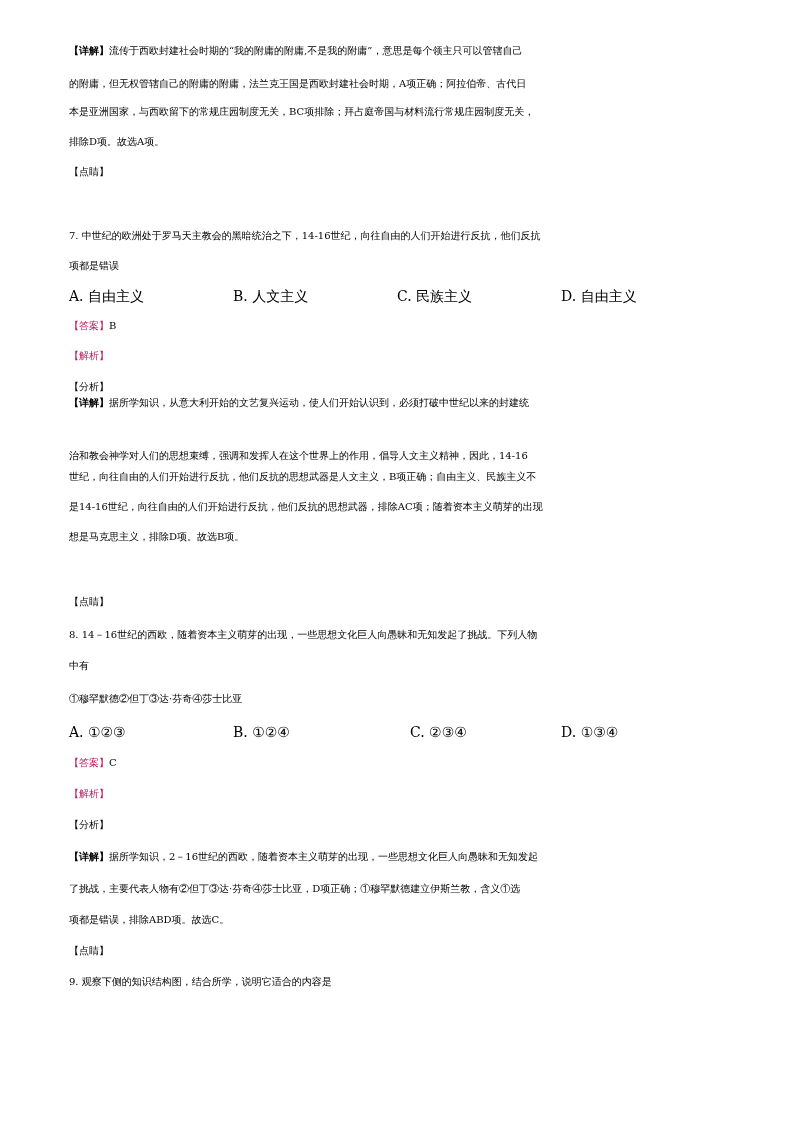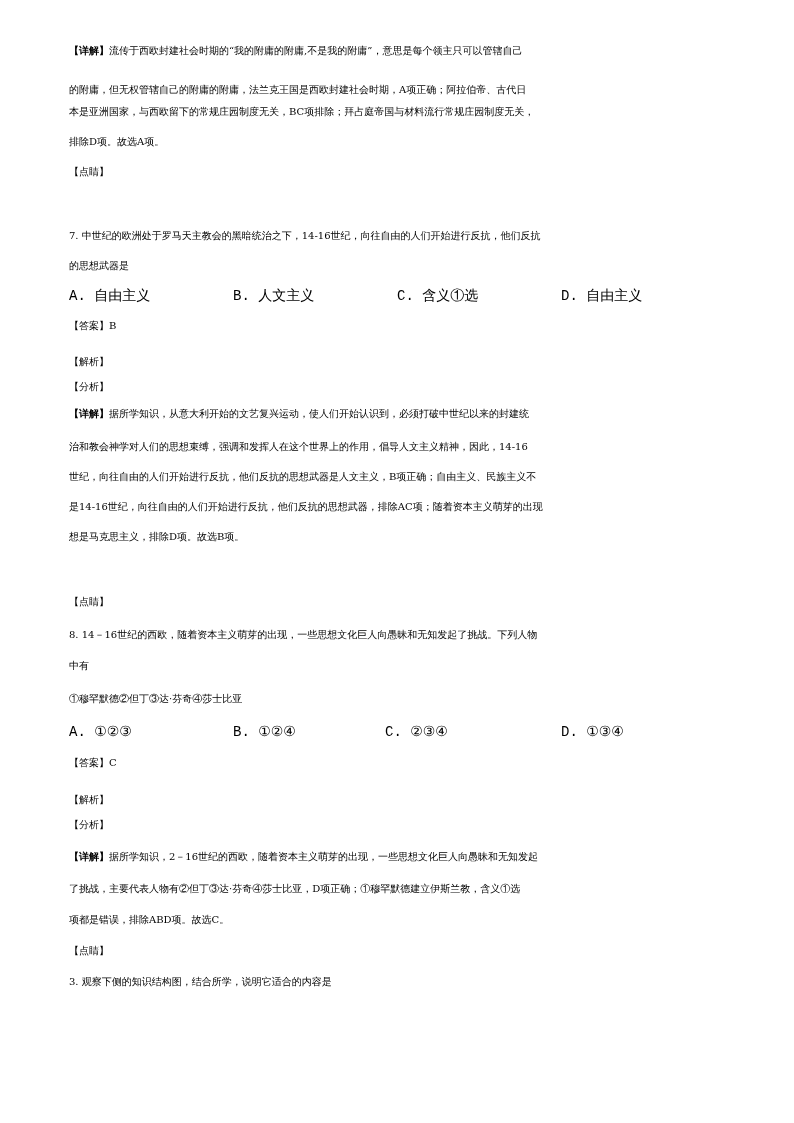--- a/index.html
+++ b/index.html
@@ -1,58 +1,58 @@
 <!DOCTYPE html>
 <html><head>
 <meta charset="utf-8">
 <style>
   html, body { margin: 0; padding: 0; background: #ffffff; }
   body { width: 794px; height: 1123px; position: relative; overflow: hidden;
          font-family: "DejaVu Serif", "Liberation Serif", serif; color: #000; }
   .page { position: absolute; left: 69px; top: 0; width: 662px; }
   .line { position: absolute; left: 0; white-space: nowrap; font-size: 10px; line-height: 20px; }
-  .blue { color: #000000; margin-top: 6px; }
-  .opt { position: absolute; white-space: nowrap; font-size: 14px; line-height: 20px; font-family: Liberation Mono, monospace; }
+  .blue { color: #be185d; }
+  .opt { position: absolute; white-space: nowrap; font-size: 14px; line-height: 20px; }
 </style>
 </head>
 <body>
 
 <div class="page">
 
   <div class="line" style="top:41px"><b>【详解】</b><span>流传于西欧封建社会时期的“我的附庸的附庸,不是我的附庸”，意思是每个领主只可以管辖自己</span></div>
-  <div class="line" style="top:80px">的附庸，但无权管辖自己的附庸的附庸，法兰克王国是西欧封建社会时期，A项正确；阿拉伯帝、古代日</div>
+  <div class="line" style="top:74px">的附庸，但无权管辖自己的附庸的附庸，法兰克王国是西欧封建社会时期，A项正确；阿拉伯帝、古代日</div>
   <div class="line" style="top:102px">本是亚洲国家，与西欧留下的常规庄园制度无关，BC项排除；拜占庭帝国与材料流行常规庄园制度无关，</div>
   <div class="line" style="top:132px">排除D项。故选A项。</div>
   <div class="line" style="top:162px">【点睛】</div>
 
   <div class="line" style="top:226px">7. 中世纪的欧洲处于罗马天主教会的黑暗统治之下，14-16世纪，向往自由的人们开始进行反抗，他们反抗</div>
-  <div class="line" style="top:256px">的思想武器是</div>
+  <div class="line" style="top:256px">项都是错误</div>
   <div class="opt" style="top:286px; left:0px">A. 自由主义</div>
   <div class="opt" style="top:286px; left:164px">B. 人文主义</div>
-  <div class="opt" style="top:286px; left:328px">C. 含义①选</div>
+  <div class="opt" style="top:286px; left:328px">C. 民族主义</div>
   <div class="opt" style="top:286px; left:492px">D. 自由主义</div>
   <div class="line" style="top:316px"><span class="blue">【答案】</span><span>B</span></div>
   <div class="line blue" style="top:346px">【解析】</div>
   <div class="line" style="top:377px">【分析】</div>
-  <div class="line" style="top:404px"><b>【详解】</b><span>据所学知识，从意大利开始的文艺复兴运动，使人们开始认识到，必须打破中世纪以来的封建统</span></div>
-  <div class="line" style="top:437px">治和教会神学对人们的思想束缚，强调和发挥人在这个世界上的作用，倡导人文主义精神，因此，14-16</div>
+  <div class="line" style="top:393px"><b>【详解】</b><span>据所学知识，从意大利开始的文艺复兴运动，使人们开始认识到，必须打破中世纪以来的封建统</span></div>
+  <div class="line" style="top:446px">治和教会神学对人们的思想束缚，强调和发挥人在这个世界上的作用，倡导人文主义精神，因此，14-16</div>
   <div class="line" style="top:467px">世纪，向往自由的人们开始进行反抗，他们反抗的思想武器是人文主义，B项正确；自由主义、民族主义不</div>
   <div class="line" style="top:497px">是14-16世纪，向往自由的人们开始进行反抗，他们反抗的思想武器，排除AC项；随着资本主义萌芽的出现</div>
   <div class="line" style="top:527px">想是马克思主义，排除D项。故选B项。</div>
   <div class="line" style="top:592px">【点睛】</div>
 
   <div class="line" style="top:625px">8. 14－16世纪的西欧，随着资本主义萌芽的出现，一些思想文化巨人向愚昧和无知发起了挑战。下列人物</div>
   <div class="line" style="top:656px">中有</div>
   <div class="line" style="top:689px">①穆罕默德②但丁③达·芬奇④莎士比亚</div>
   <div class="opt" style="top:722px; left:0px">A. ①②③</div>
   <div class="opt" style="top:722px; left:164px">B. ①②④</div>
-  <div class="opt" style="top:722px; left:316px">C. ②③④</div>
+  <div class="opt" style="top:722px; left:341px">C. ②③④</div>
   <div class="opt" style="top:722px; left:492px">D. ①③④</div>
   <div class="line" style="top:753px"><span class="blue">【答案】</span><span>C</span></div>
   <div class="line blue" style="top:784px">【解析】</div>
   <div class="line" style="top:815px">【分析】</div>
   <div class="line" style="top:847px"><b>【详解】</b><span>据所学知识，2－16世纪的西欧，随着资本主义萌芽的出现，一些思想文化巨人向愚昧和无知发起</span></div>
   <div class="line" style="top:879px">了挑战，主要代表人物有②但丁③达·芬奇④莎士比亚，D项正确；①穆罕默德建立伊斯兰教，含义①选</div>
   <div class="line" style="top:910px">项都是错误，排除ABD项。故选C。</div>
   <div class="line" style="top:941px">【点睛】</div>
 
-  <div class="line" style="top:972px">3. 观察下侧的知识结构图，结合所学，说明它适合的内容是</div>
+  <div class="line" style="top:972px">9. 观察下侧的知识结构图，结合所学，说明它适合的内容是</div>
 </div>
 
 </body></html>

